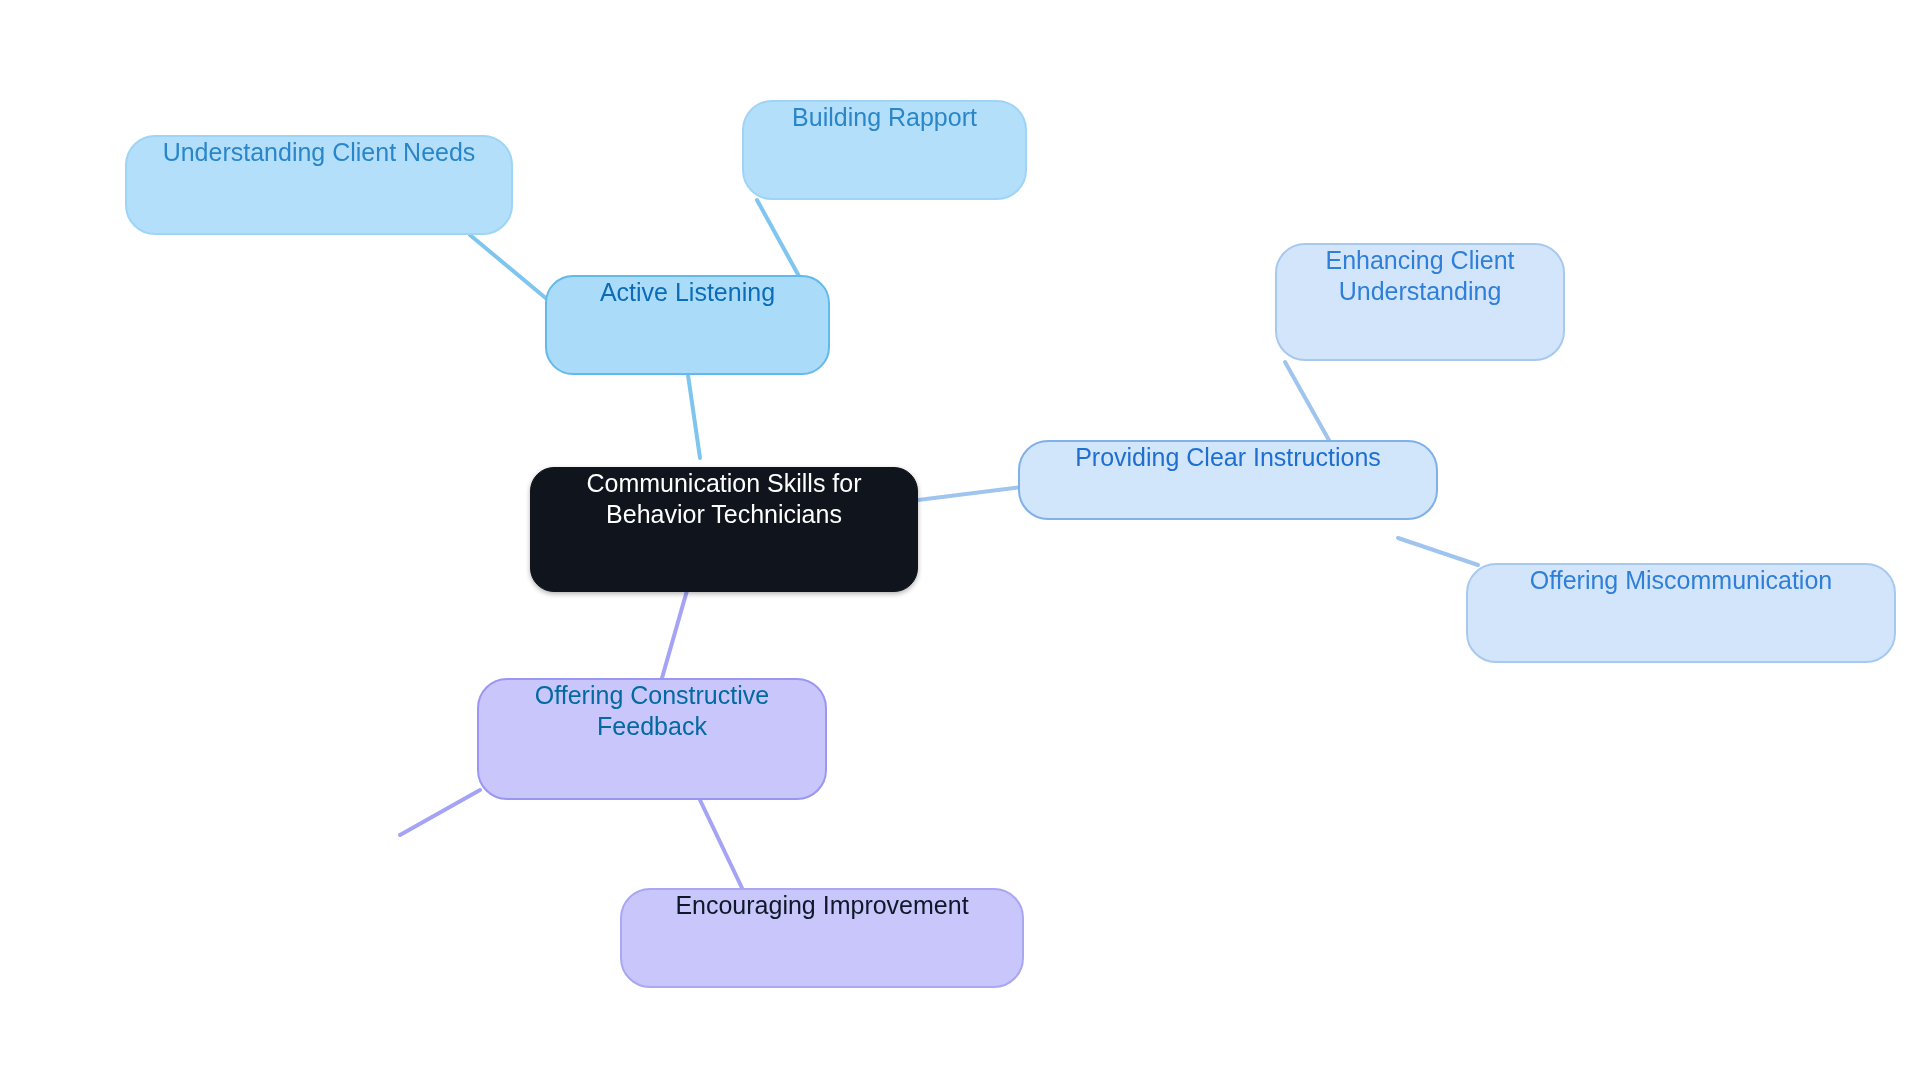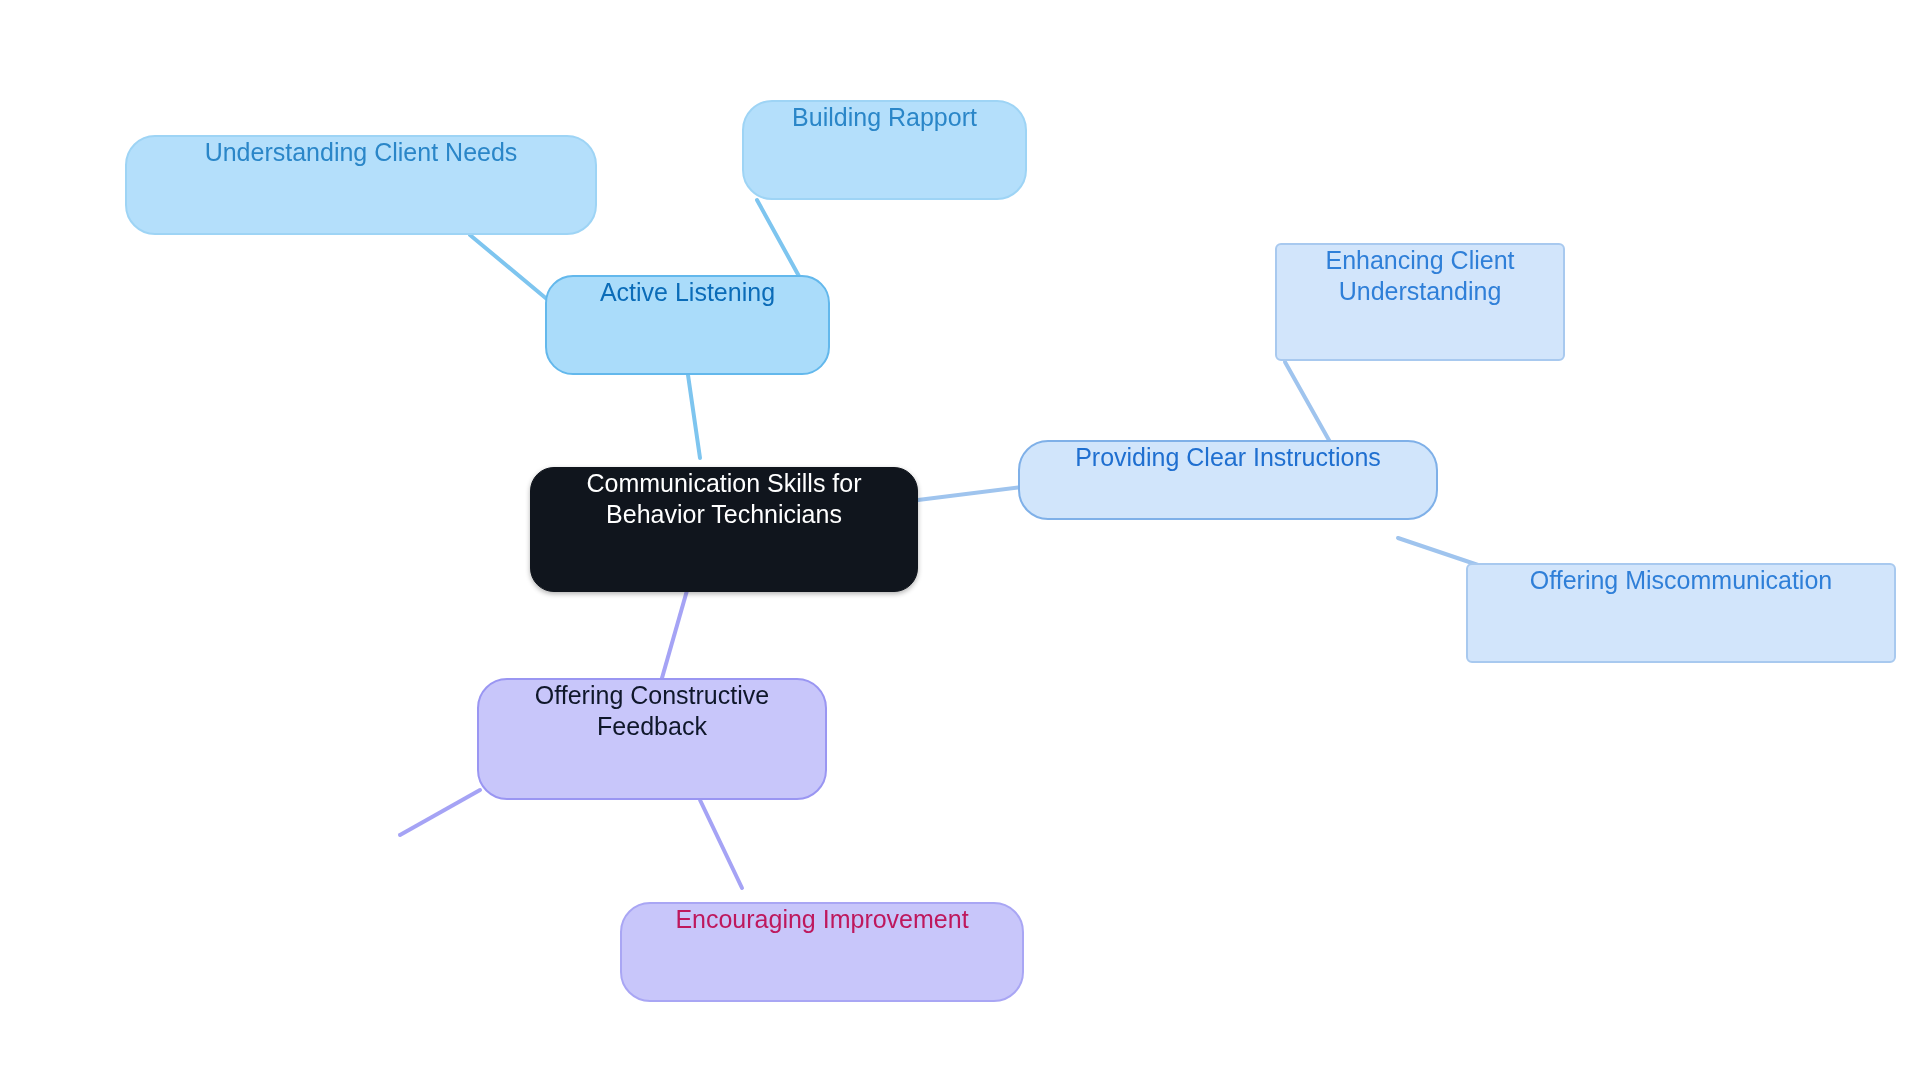--- a/index.html
+++ b/index.html
@@ -62,21 +62,21 @@
     background: #d1e5fb;
     color: #1f6fd0;
     border: 2px solid #7fb0e8;
     border-radius: 30px;
     font-size: 25px;
   }
   .node-leaf-blue2 {
     background: #d2e5fb;
     color: #2f7fd8;
     border: 2px solid #a8c9ef;
-    border-radius: 6px;
+    border-radius: 30px;
     font-size: 25px;
   }
   .node-branch-purple {
     background: #c8c6fa;
     color: #4338ea;
     border: 2px solid #9a96f2;
     border-radius: 30px;
     font-size: 25px;
   }
   .node-leaf-purple {
@@ -105,39 +105,39 @@
     </svg>
 
   <div class="node node-root" style="left: 530px; top: 455px; width: 388px; height: 125px; background: rgb(16, 21, 29); color: rgb(255, 255, 255); margin-top: 12px;">
     <span>Communication Skills for
 Behavior Technicians</span>
   </div>
 
   <div class="node node-branch-blue" style="left: 545px; top: 275px; width: 285px; height: 100px; background: rgb(170, 220, 250); color: rgb(11, 108, 184); border-color: rgb(99, 184, 236);">
     <span>Active Listening</span>
   </div>
-  <div class="node node-leaf-blue" style="left: 125px; top: 135px; width: 472px; height: 100px; background: rgb(180, 223, 251); color: rgb(42, 134, 200); border-color: rgb(158, 212, 245);">
+  <div class="node node-leaf-blue" style="left: 125px; top: 135px; width: 388px; height: 100px; background: rgb(180, 223, 251); color: rgb(42, 134, 200); border-color: rgb(158, 212, 245);">
     <span>Understanding Client Needs</span>
   </div>
   <div class="node node-leaf-blue" style="left: 742px; top: 100px; width: 285px; height: 100px; background: rgb(180, 223, 251); color: rgb(42, 134, 200); border-color: rgb(158, 212, 245);">
     <span>Building Rapport</span>
   </div>
 
   <div class="node node-branch-blue2" style="left: 1018px; top: 440px; width: 420px; height: 80px; background: rgb(209, 229, 251); color: rgb(31, 111, 208); border-color: rgb(127, 176, 232);">
     <span>Providing Clear Instructions</span>
   </div>
   <div class="node node-leaf-blue2" style="left: 1275px; top: 243px; width: 290px; height: 118px; background: rgb(210, 229, 251); color: rgb(47, 127, 216); border-color: rgb(168, 201, 239);">
     <span>Enhancing Client
 Understanding</span>
   </div>
   <div class="node node-leaf-blue2" style="left: 1466px; top: 563px; width: 430px; height: 100px; background: rgb(210, 229, 251); color: rgb(47, 127, 216); border-color: rgb(168, 201, 239);">
     <span>Offering Miscommunication</span>
   </div>
 
-  <div class="node node-branch-purple" style="left: 477px; top: 678px; width: 350px; height: 122px; background: rgb(200, 198, 250); color: #0f172a; border-color: rgb(154, 150, 242);">
+  <div class="node node-branch-purple" style="left: 477px; top: 678px; width: 350px; height: 122px; background: rgb(200, 198, 250); color: #0369a1; border-color: rgb(154, 150, 242);">
     <span>Offering Constructive
 Feedback</span>
   </div>
-  <div class="node node-leaf-purple" style="left: 620px; top: 888px; width: 404px; height: 100px; background: rgb(200, 198, 250); color: #be185d; border-color: rgb(169, 166, 244); margin-top: 14px;">
+  <div class="node node-leaf-purple" style="left: 620px; top: 888px; width: 404px; height: 100px; background: rgb(200, 198, 250); color: #0f172a; border-color: rgb(169, 166, 244);">
     <span>Encouraging Improvement</span>
   </div>
 
 </div>
 
 </body></html>

